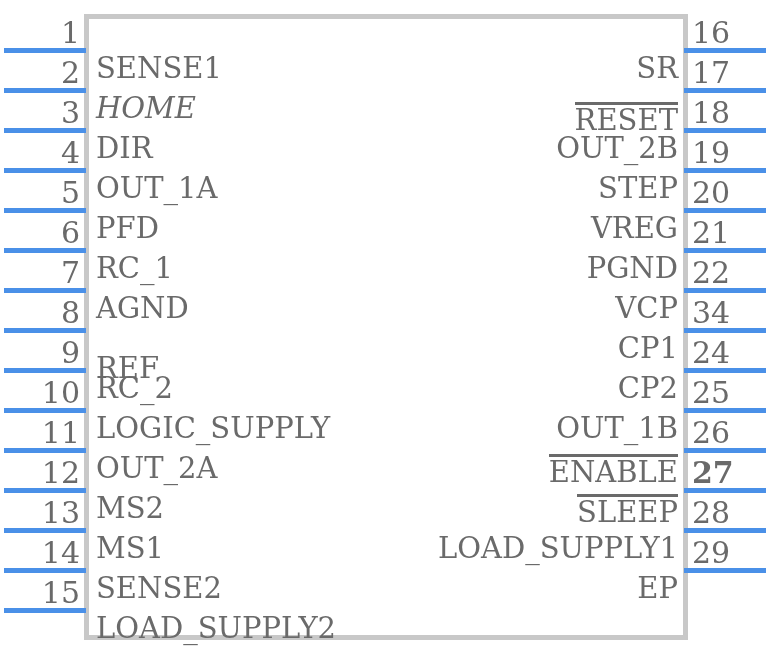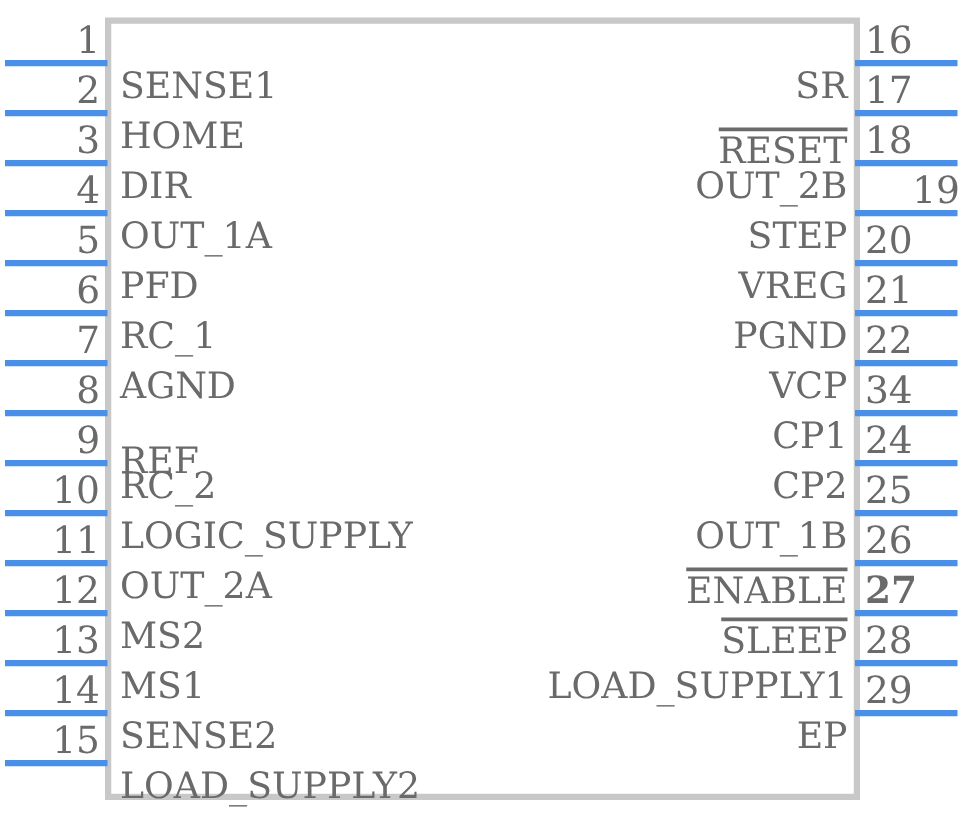--- a/index.html
+++ b/index.html
@@ -75,21 +75,21 @@
 <div id="diagram">
 
   <div id="ic-body"></div>
 
   <div id="pins-left-layer">
       <div class="pin-line left" style="top: 48px;"></div>
       <div class="pin-num left" style="top: 18px;">1</div>
       <div class="pin-name left" style="top: 54px;">SENSE1</div>
       <div class="pin-line left" style="top: 88px;"></div>
       <div class="pin-num left" style="top: 58px;">2</div>
-      <div class="pin-name left" style="top: 94px;">HOME</div>
+      <div class="pin-name left" style="top: 94px; font-style: italic;">HOME</div>
       <div class="pin-line left" style="top: 128px;"></div>
       <div class="pin-num left" style="top: 98px;">3</div>
       <div class="pin-name left" style="top: 134px;">DIR</div>
       <div class="pin-line left" style="top: 168px;"></div>
       <div class="pin-num left" style="top: 138px;">4</div>
       <div class="pin-name left" style="top: 174px;">OUT_1A</div>
       <div class="pin-line left" style="top: 208px;"></div>
       <div class="pin-num left" style="top: 178px;">5</div>
       <div class="pin-name left" style="top: 214px;">PFD</div>
       <div class="pin-line left" style="top: 248px;"></div>
@@ -127,21 +127,21 @@
       <div class="pin-line right" style="top: 48px;"></div>
       <div class="pin-num right" style="top: 18px;">16</div>
       <div class="pin-name right" style="top: 54px;">SR</div>
       <div class="pin-line right" style="top: 88px;"></div>
       <div class="pin-num right" style="top: 58px;">17</div>
       <div class="pin-name right" style="top: 102px;"><span class="ovl">RESET</span></div>
       <div class="pin-line right" style="top: 128px;"></div>
       <div class="pin-num right" style="top: 98px;">18</div>
       <div class="pin-name right" style="top: 134px;">OUT_2B</div>
       <div class="pin-line right" style="top: 168px;"></div>
-      <div class="pin-num right" style="top: 138px; text-align: right;">19</div>
+      <div class="pin-num right" style="top: 138px;">19</div>
       <div class="pin-name right" style="top: 174px;">STEP</div>
       <div class="pin-line right" style="top: 208px;"></div>
       <div class="pin-num right" style="top: 178px;">20</div>
       <div class="pin-name right" style="top: 214px;">VREG</div>
       <div class="pin-line right" style="top: 248px;"></div>
       <div class="pin-num right" style="top: 218px;">21</div>
       <div class="pin-name right" style="top: 254px;">PGND</div>
       <div class="pin-line right" style="top: 288px;"></div>
       <div class="pin-num right" style="top: 258px;">22</div>
       <div class="pin-name right" style="top: 294px;">VCP</div>

